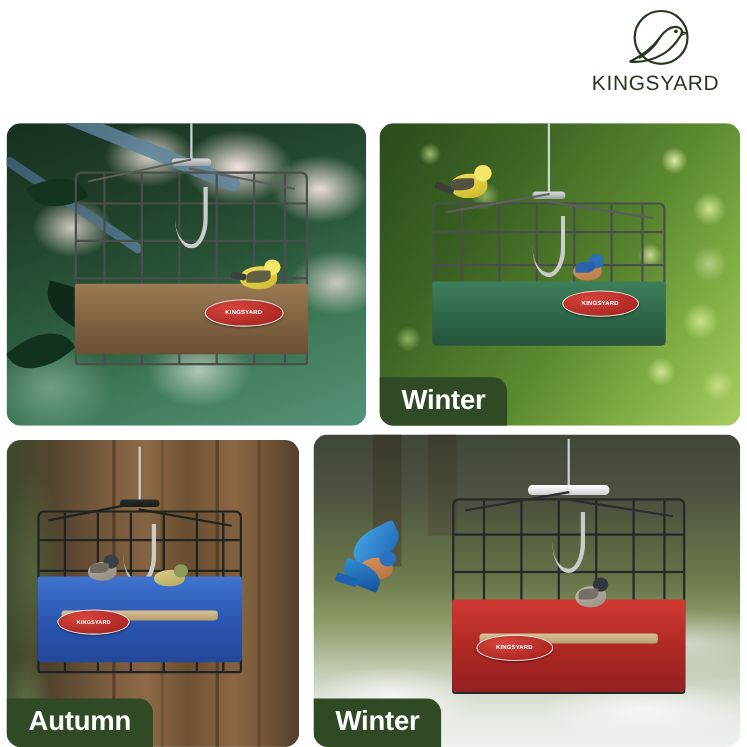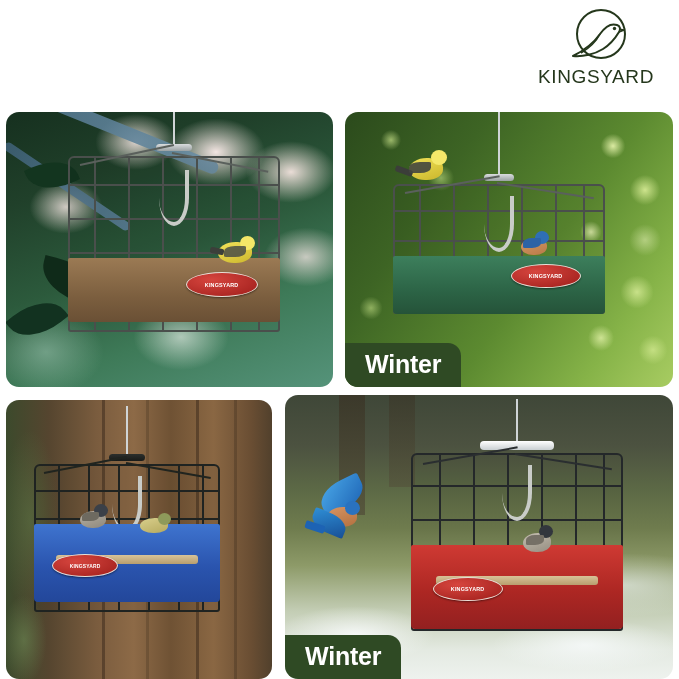--- a/index.html
+++ b/index.html
@@ -356,20 +356,21 @@
           <div class="bird-body" style="left:2px; top:9px; width:26px; height:17px; background:linear-gradient(160deg,#b9b2a6,#8e887c);"></div>
           <div class="bird-head" style="left:16px; top:2px; width:14px; height:13px; background:#3b4048;"></div>
           <div class="bird-wing" style="left:4px; top:10px; width:17px; height:9px; background:#6e6a60;"></div>
         </div>
         <div class="bird" style="left:104px; top:106px; width:40px; height:26px;">
           <div class="bird-body" style="left:2px; top:6px; width:28px; height:15px; background:linear-gradient(160deg,#d9cf8c,#b5a95e);"></div>
           <div class="bird-head" style="left:20px; top:1px; width:13px; height:12px; background:#8e9a5a;"></div>
         </div>
       </div>
     </div>
+    <div class="tag">Autumn</div>
   </div>
 
   <div class="panel" id="panel-winter">
     <div class="photo sc-winter">
       <div class="w-trunk" style="left:54px;"></div>
       <div class="w-trunk" style="left:104px; height:92px; opacity:.6;"></div>
 
       <div class="feeder" style="left:126px; top:4px; width:212px; height:244px;">
         <div class="f-wire" style="height:46px;"></div>
         <div class="f-cap" style="top:42px; width:74px; height:9px; background:linear-gradient(180deg,#ffffff,#c9cfd2);"></div>

